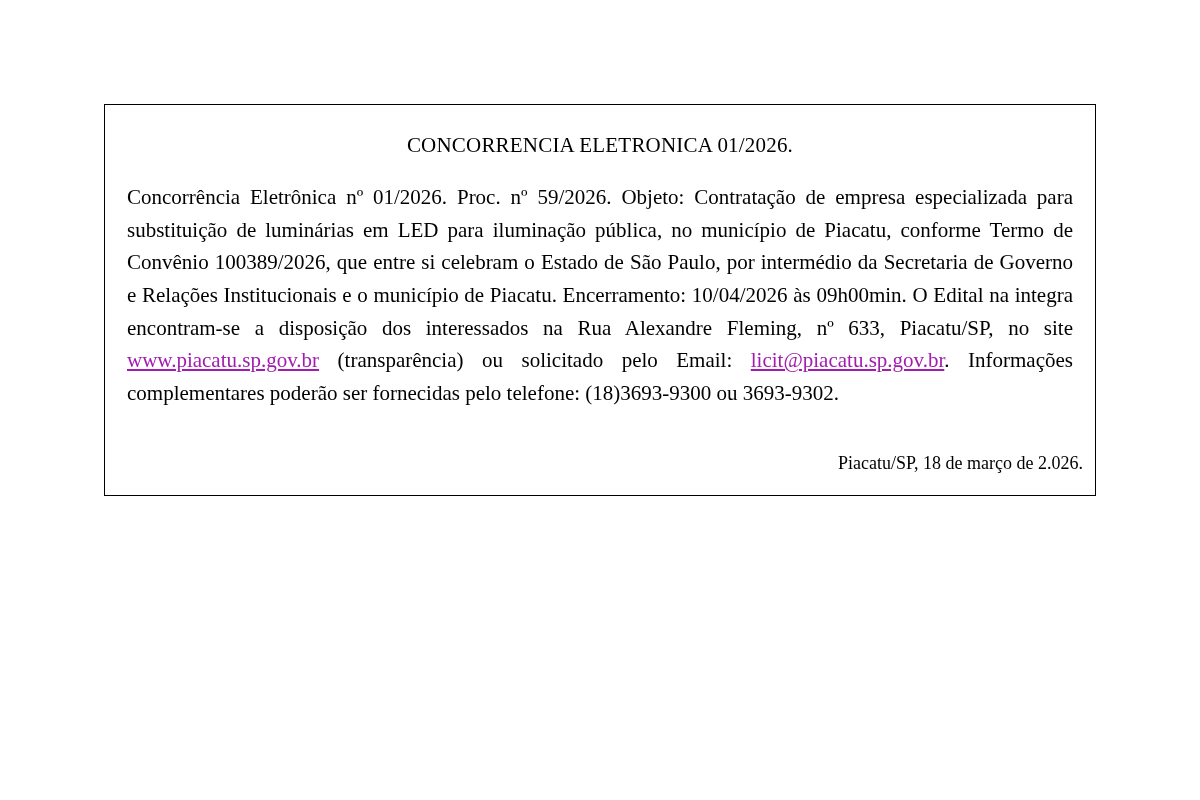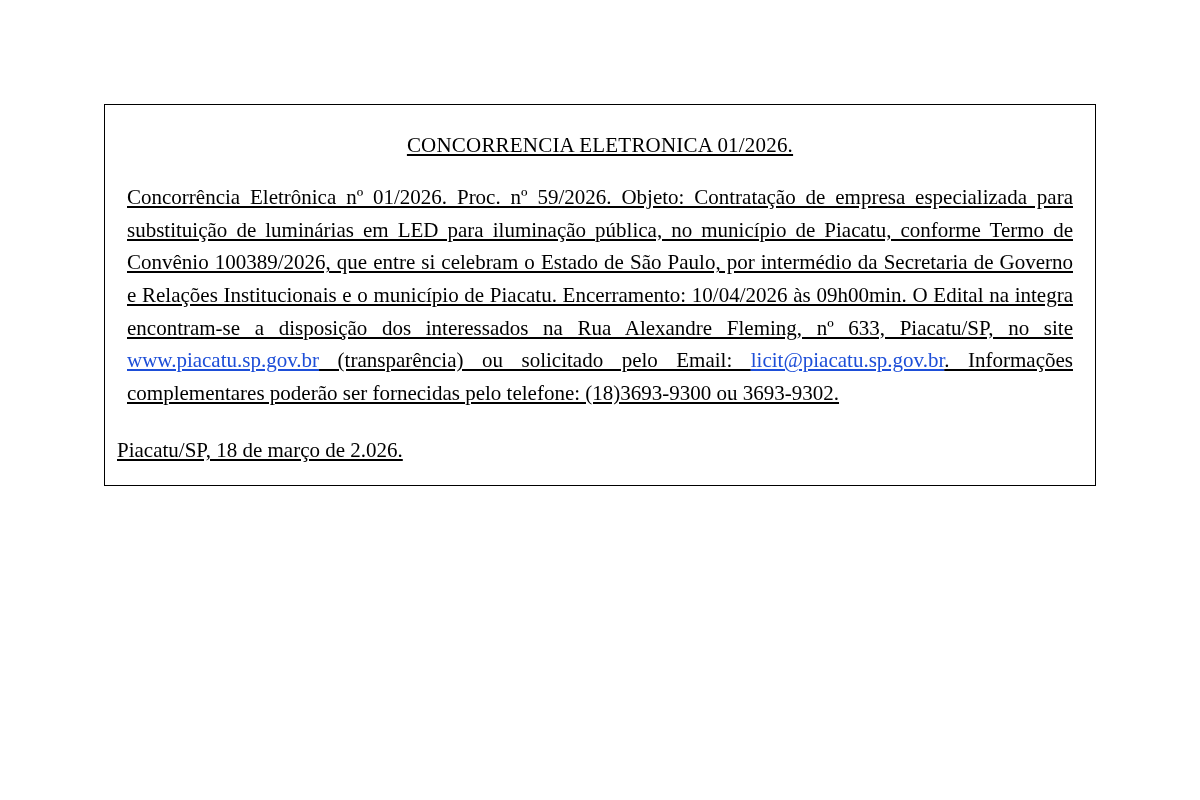--- a/index.html
+++ b/index.html
@@ -22,46 +22,45 @@
   }
   .notice-box {
     position: absolute;
     left: 104px;
     top: 104px;
     width: 992px;
     box-sizing: border-box;
     border: 1px solid #000000;
     padding: 26px 12px 18px 12px;
     background: #ffffff;
-    text-decoration: underline;
   }
   .notice-title {
     text-align: center;
     font-size: 21px;
     line-height: 1.35;
     letter-spacing: 0.2px;
     margin: 0 0 22px 0;
   }
   .notice-body {
     text-align: justify;
     text-justify: inter-word;
     font-size: 21px;
     line-height: 1.55;
     margin: 0 10px 0 10px;
     hyphens: none;
   }
   .lnk {
-    color: #1d4ed8;
+    color: #a21caf;
     text-decoration: underline;
   }
   .notice-place {
-    text-align: left;
-    font-size: 21px;
+    text-align: right;
+    font-size: 18px;
     line-height: 1.5;
-    margin: 26px 0 0 0;
+    margin: 41px 0 0 0;
   }
   .notice-signature {
     text-align: center;
     font-size: 21px;
     line-height: 1.5;
     margin: 26px 0 4px 0;
     letter-spacing: 0.2px;
   }
 </style>
 </head>

